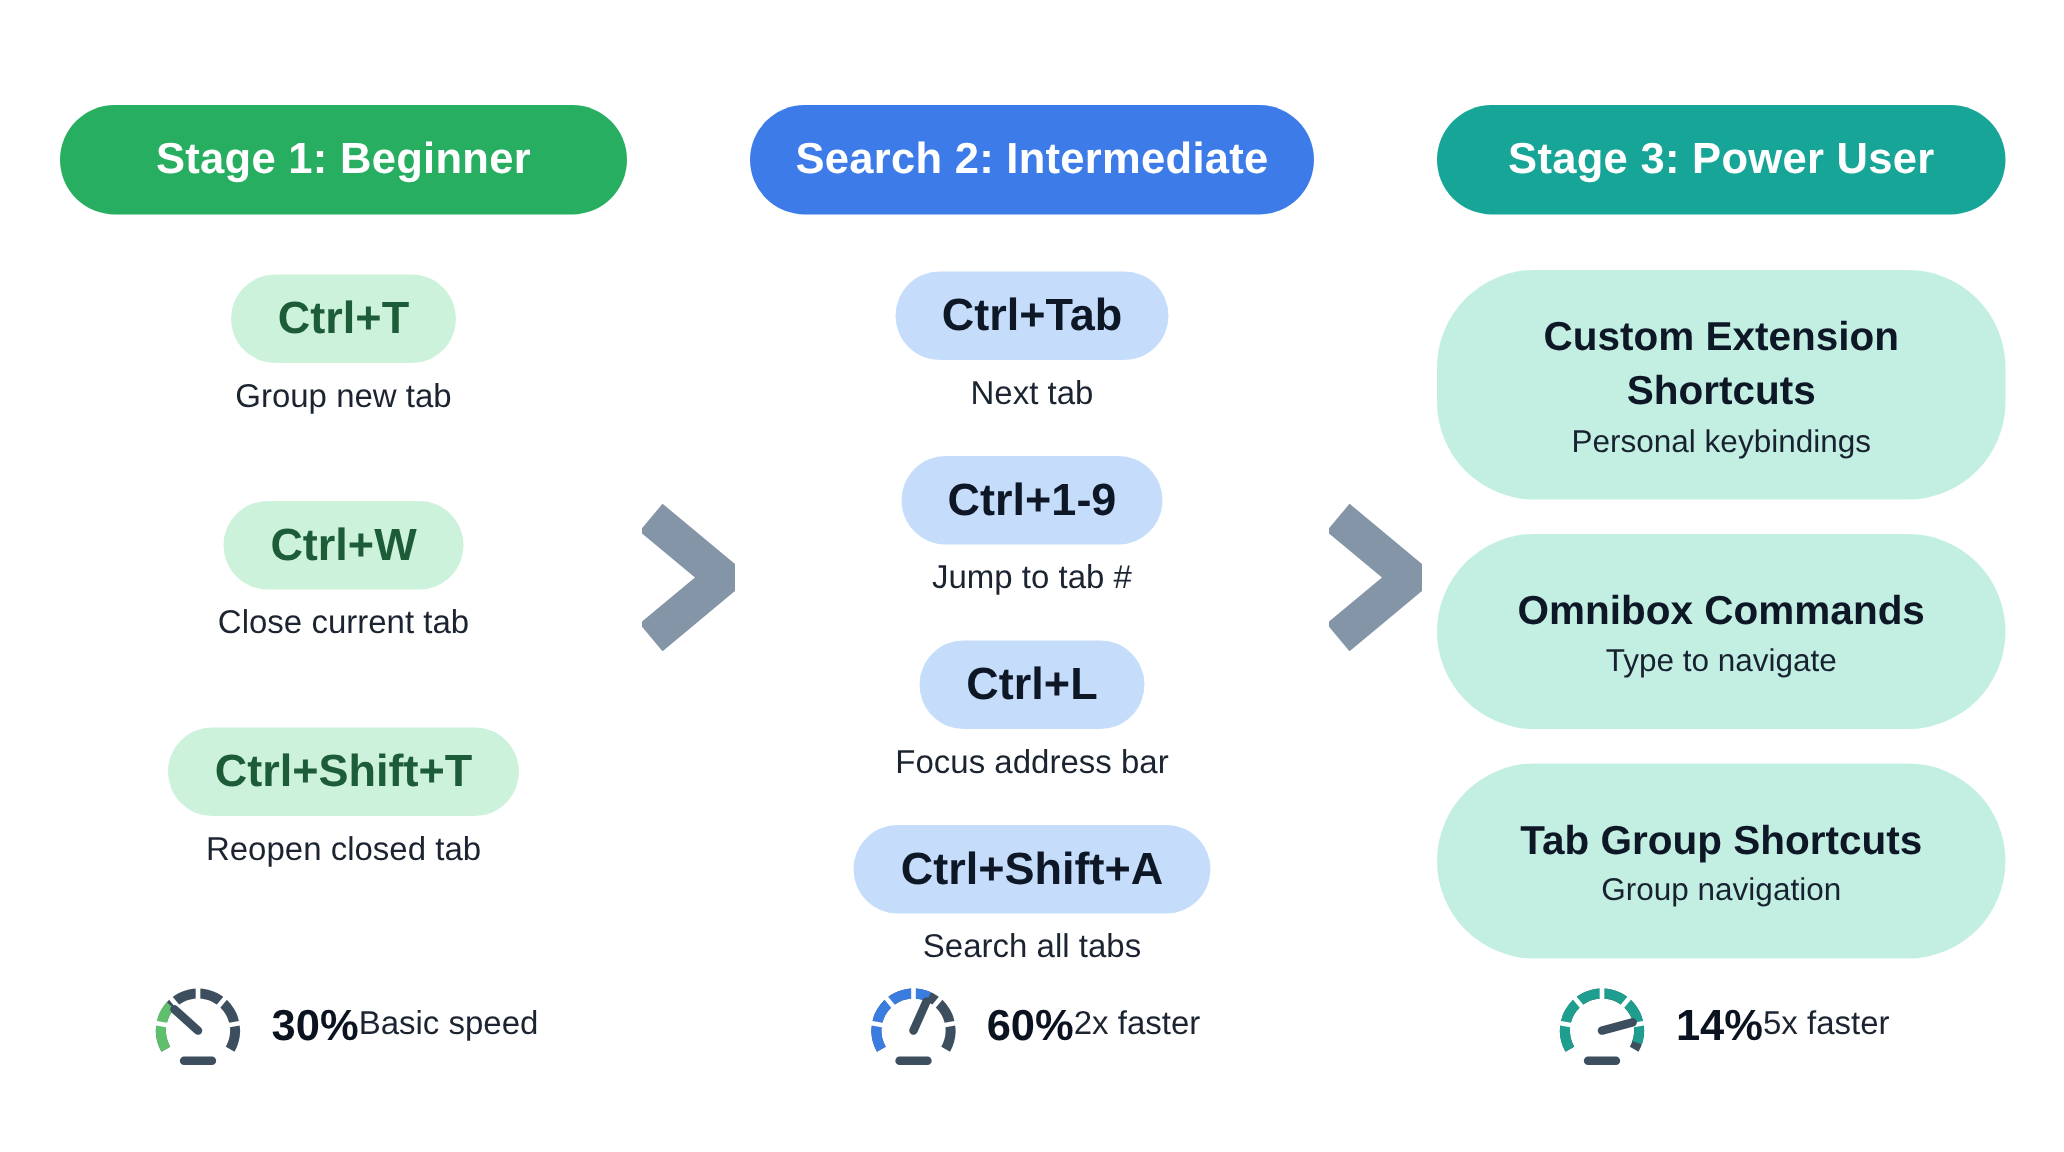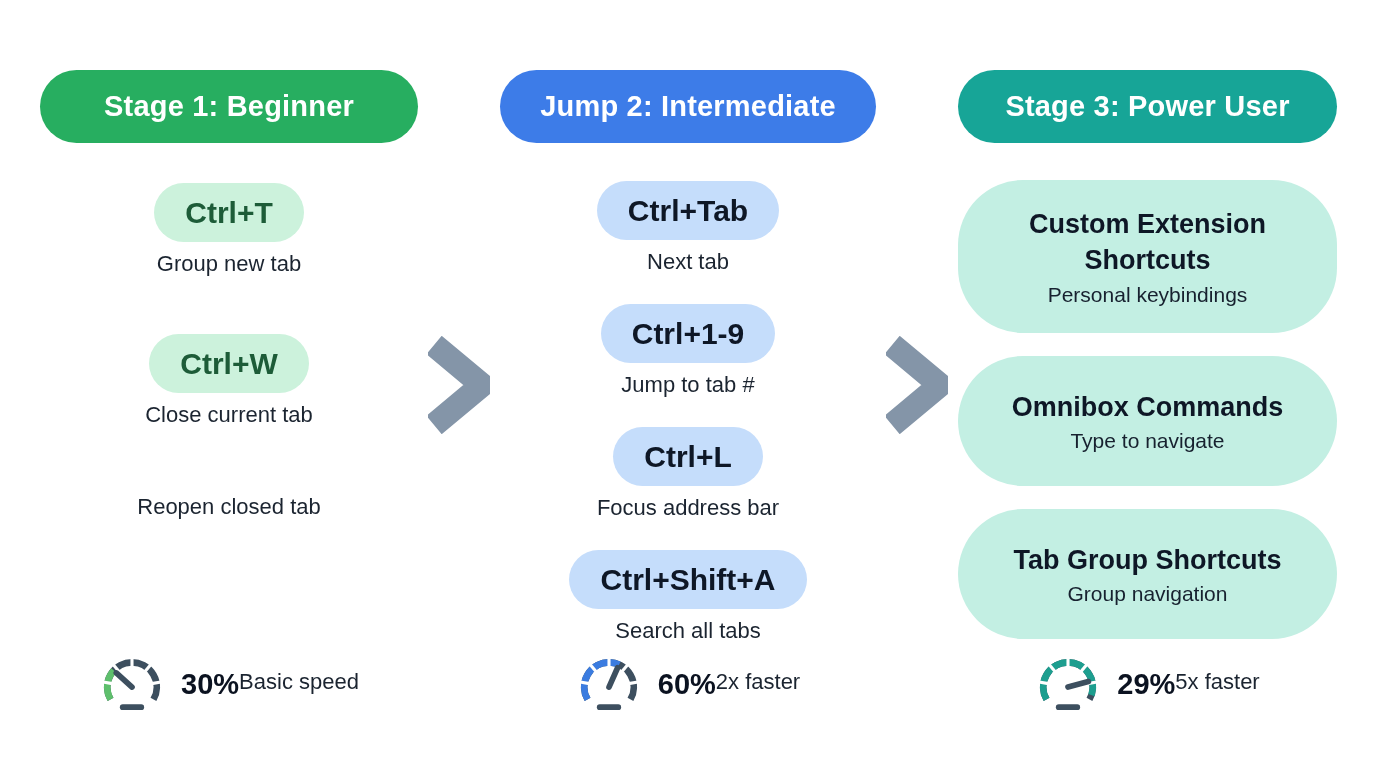--- a/index.html
+++ b/index.html
@@ -63,20 +63,21 @@
 
     <div class="group first">
       <div class="key-pill">Ctrl+T</div>
       <div class="caption">Group new tab</div>
     </div>
     <div class="group">
       <div class="key-pill">Ctrl+W</div>
       <div class="caption">Close current tab</div>
     </div>
     <div class="group">
+      <div class="key-pill">Ctrl+Shift+T</div>
       <div class="caption">Reopen closed tab</div>
     </div>
 
     <div class="gauge-row">
       <svg class="gauge" width="66" height="66" viewBox="0 0 64 64">
         <path class="gauge-ring" d="M 11.2 46 A 24 24 0 1 1 52.8 46" fill="none" stroke="currentColor" stroke-width="6.5"></path>
         <path class="gauge-arc" d="M 11.2 46 A 24 24 0 1 1 52.8 46" fill="none" stroke="#5EBF6C" stroke-width="6.5" stroke-dasharray="30.159 999"></path>
         <g stroke="#ffffff" stroke-width="3">
           <line x1="14.3" y1="30.9" x2="2.5" y2="28.8"></line>
             <line x1="20.4" y1="20.2" x2="12.7" y2="11.0"></line>
@@ -94,21 +95,21 @@
     </div>
   </section>
 
   <div class="chev-cell c1">
     <svg width="62" height="98" viewBox="0 0 62 98">
         <path d="M6 9 L54 49 L6 89" fill="none" stroke="currentColor" stroke-width="24" stroke-linejoin="miter"></path>
       </svg>
   </div>
 
   <section class="col col-2" style="--header-bg: #3D7CE8; --pill-bg: #C5DDFB; --key-color: #0E1726; --gauge-color: #3B7CE0;">
-    <div class="stage-header">Jump 2: Intermediate</div>
+    <div class="stage-header">Search 2: Intermediate</div>
 
     <div class="group first">
       <div class="key-pill">Ctrl+Tab</div>
       <div class="caption">Next tab</div>
     </div>
     <div class="group">
       <div class="key-pill">Ctrl+1-9</div>
       <div class="caption">Jump to tab #</div>
     </div>
     <div class="group">
@@ -171,19 +172,19 @@
           <line x1="14.3" y1="30.9" x2="2.5" y2="28.8"></line>
             <line x1="20.4" y1="20.2" x2="12.7" y2="11.0"></line>
           <line x1="32" y1="16" x2="32" y2="4"></line>
             <line x1="43.6" y1="20.2" x2="51.3" y2="11.0"></line>
           <line x1="49.7" y1="30.9" x2="61.5" y2="28.8"></line>
         </g>
         <line class="gauge-needle" x1="32" y1="34" x2="32" y2="13.5" stroke="currentColor" stroke-width="5.5" stroke-linecap="round" transform="rotate(75 32 34)"></line>
         <line x1="23" y1="53.5" x2="41" y2="53.5" stroke="currentColor" stroke-width="5.5" stroke-linecap="round"></line>
       </svg>
       <div class="gauge-text">
-        <div class="gauge-pct">29%</div>
+        <div class="gauge-pct">14%</div>
         <div class="gauge-sub">5x faster</div>
       </div>
     </div>
   </section>
 
 </div>
 
 </body></html>

